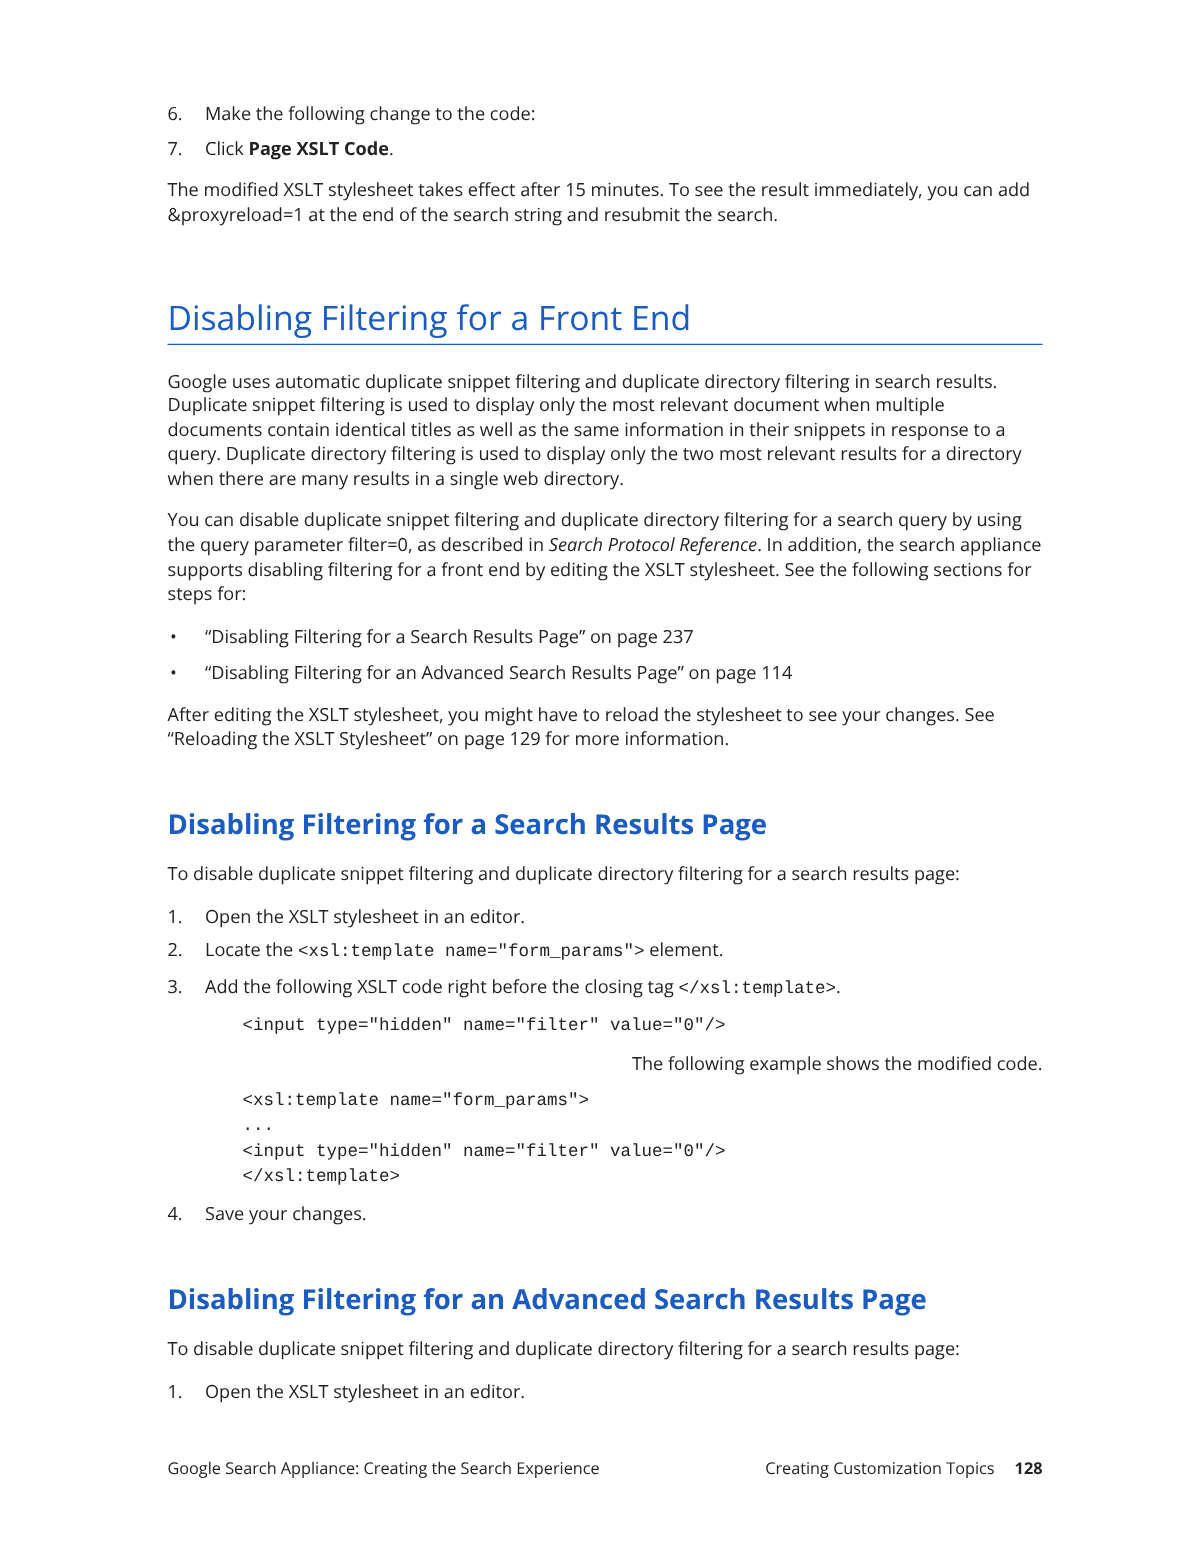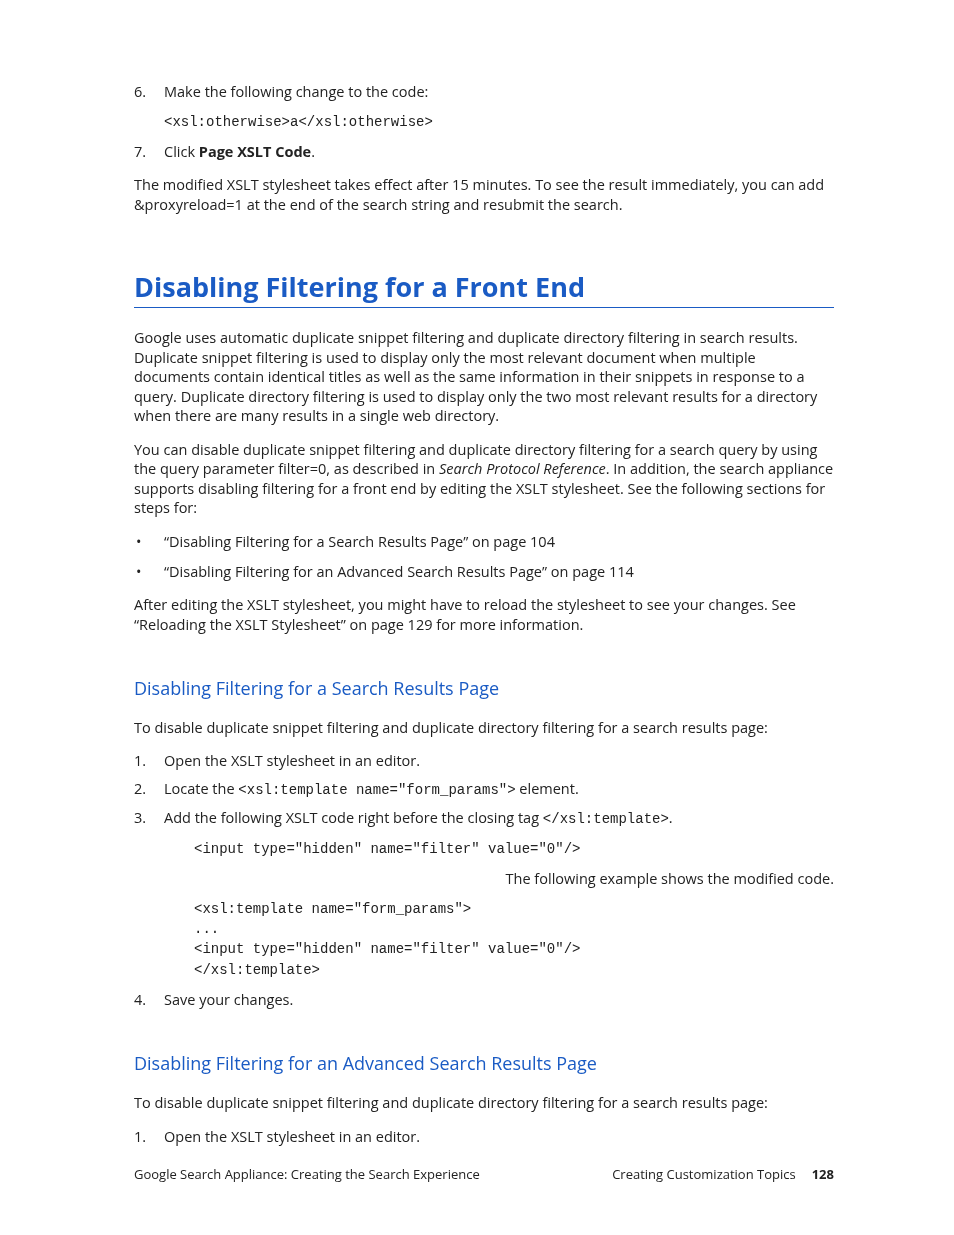--- a/index.html
+++ b/index.html
@@ -43,34 +43,34 @@
     }
     .para {
       font-size: 14.5px;
       line-height: 1.35;
       margin-bottom: 14px;
     }
     .bold { font-weight: 700; }
     .italic { font-style: italic; text-align: center; }
     h1.section {
       font-size: 27px;
-      font-weight: 700;
+      font-weight: 400;
       color: #1a5bc4;
       margin-top: 56px;
       margin-bottom: 4px;
       line-height: 1.2;
     }
     .rule {
       border: none;
       border-top: 1px solid #1a5bc4;
       margin-bottom: 20px;
     }
     h2.subsection {
-      font-size: 18px;
-      font-weight: 400;
+      font-size: 22px;
+      font-weight: 700;
       color: #1a5bc4;
       margin-top: 44px;
       margin-bottom: 18px;
       line-height: 1.2;
     }
     .bullets {
       margin-bottom: 14px;
     }
     .bullet-item {
       display: flex;
@@ -105,21 +105,20 @@
 </head>
 <body>
 
 <div class="page">
 
   <div class="ol-item">
     <div class="ol-num">6.</div>
     <div class="ol-body">Make the following change to the code:</div>
   </div>
 
-  <div class="code-block">&lt;xsl:otherwise&gt;a&lt;/xsl:otherwise&gt;</div>
 
   <div class="ol-item">
     <div class="ol-num">7.</div>
     <div class="ol-body">
       <span>Click </span><span class="bold">Page XSLT Code</span><span>.</span>
     </div>
   </div>
 
   <p class="para" style="margin-top:14px">The modified XSLT stylesheet takes effect after 15 minutes. To see the result immediately, you can add &amp;proxyreload=1 at the end of the search string and resubmit the search.</p>
 
@@ -128,21 +127,21 @@
 
   <p class="para">Google uses automatic duplicate snippet filtering and duplicate directory filtering in search results. Duplicate snippet filtering is used to display only the most relevant document when multiple documents contain identical titles as well as the same information in their snippets in response to a query. Duplicate directory filtering is used to display only the two most relevant results for a directory when there are many results in a single web directory.</p>
 
   <p class="para">
     <span>You can disable duplicate snippet filtering and duplicate directory filtering for a search query by using the query parameter filter=0, as described in </span><span class="italic">Search Protocol Reference</span><span>. In addition, the search appliance supports disabling filtering for a front end by editing the XSLT stylesheet. See the following sections for steps for:</span>
   </p>
 
   <div class="bullets">
     <div class="bullet-item">
       <div class="bullet-mark">•</div>
-      <div>“Disabling Filtering for a Search Results Page” on page 104</div>
+      <div>“Disabling Filtering for a Search Results Page” on page 237</div>
     </div>
     <div class="bullet-item">
       <div class="bullet-mark">•</div>
       <div>“Disabling Filtering for an Advanced Search Results Page” on page 114</div>
     </div>
   </div>
 
   <p class="para">After editing the XSLT stylesheet, you might have to reload the stylesheet to see your changes. See “Reloading the XSLT Stylesheet” on page 129 for more information.</p>
 
   <h2 class="subsection">Disabling Filtering for a Search Results Page</h2>

